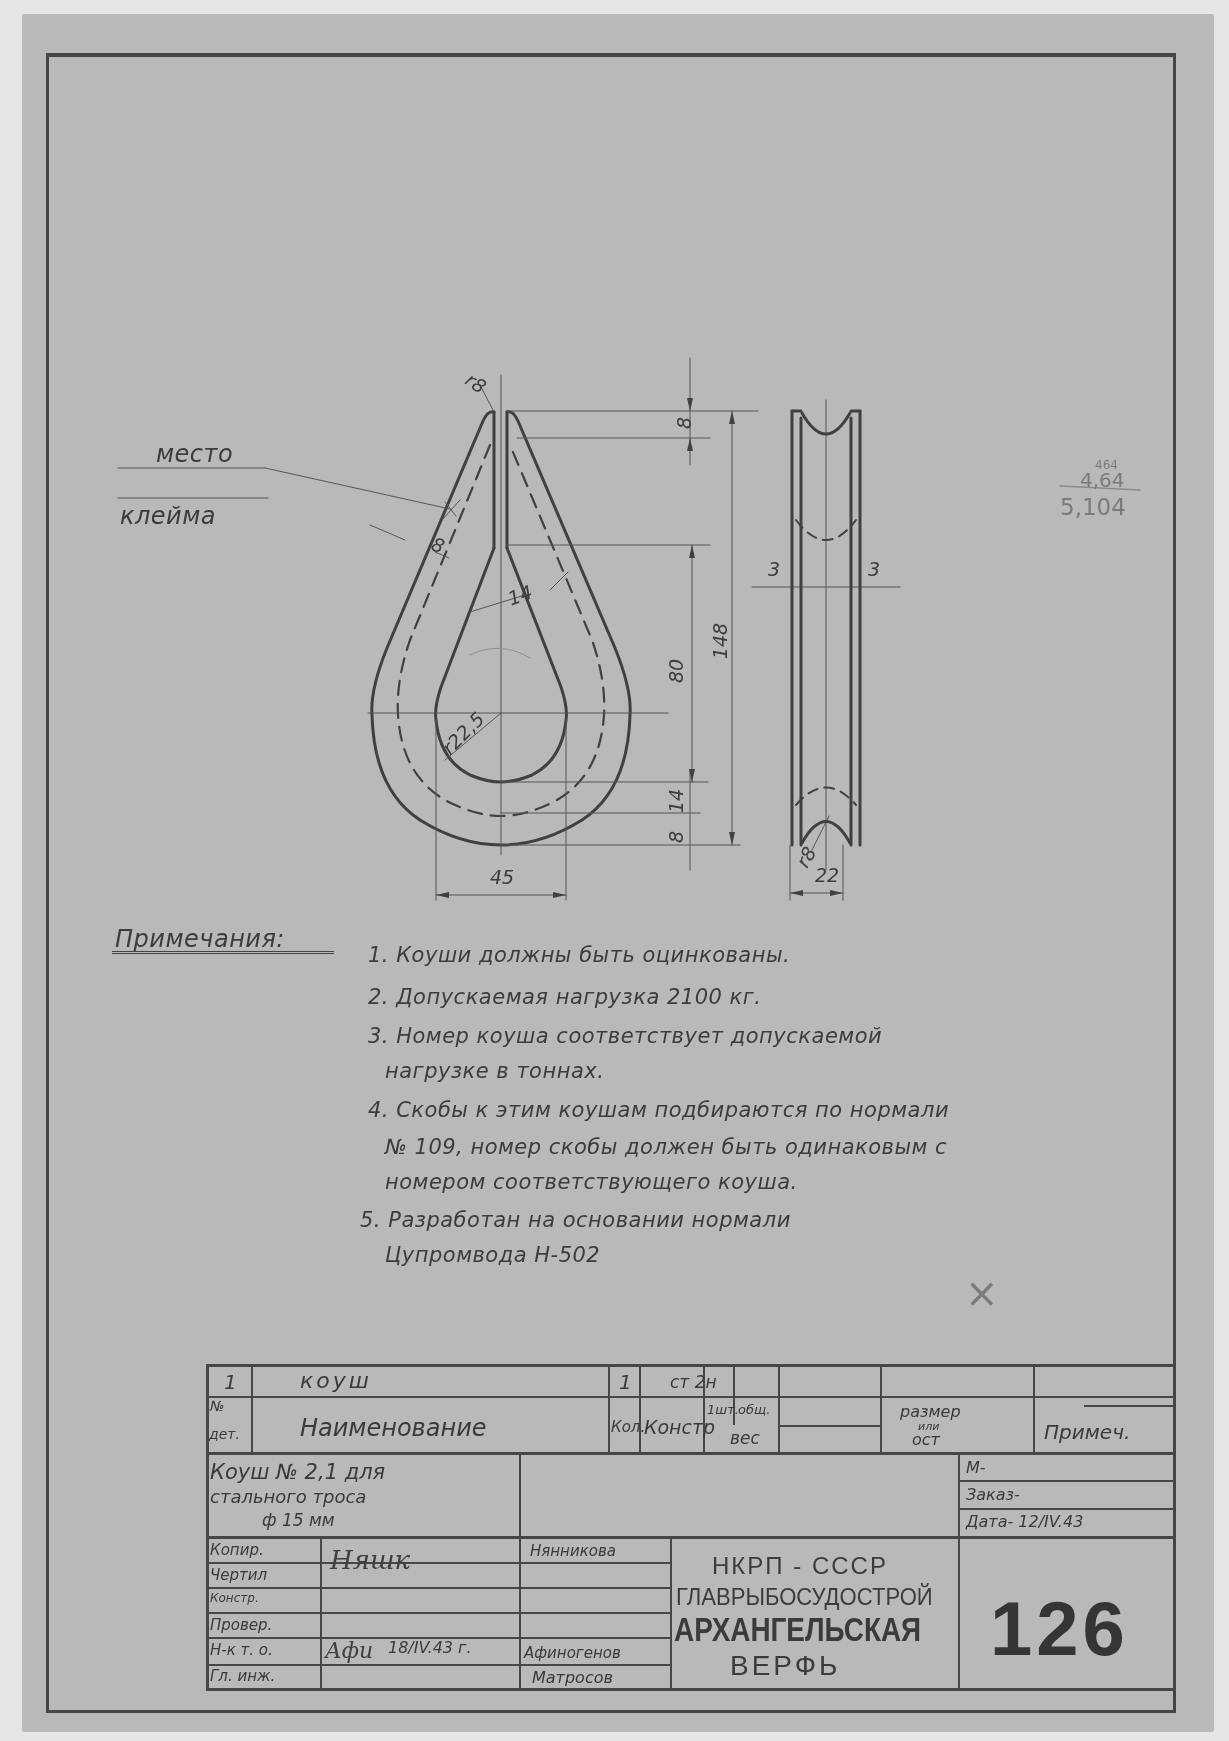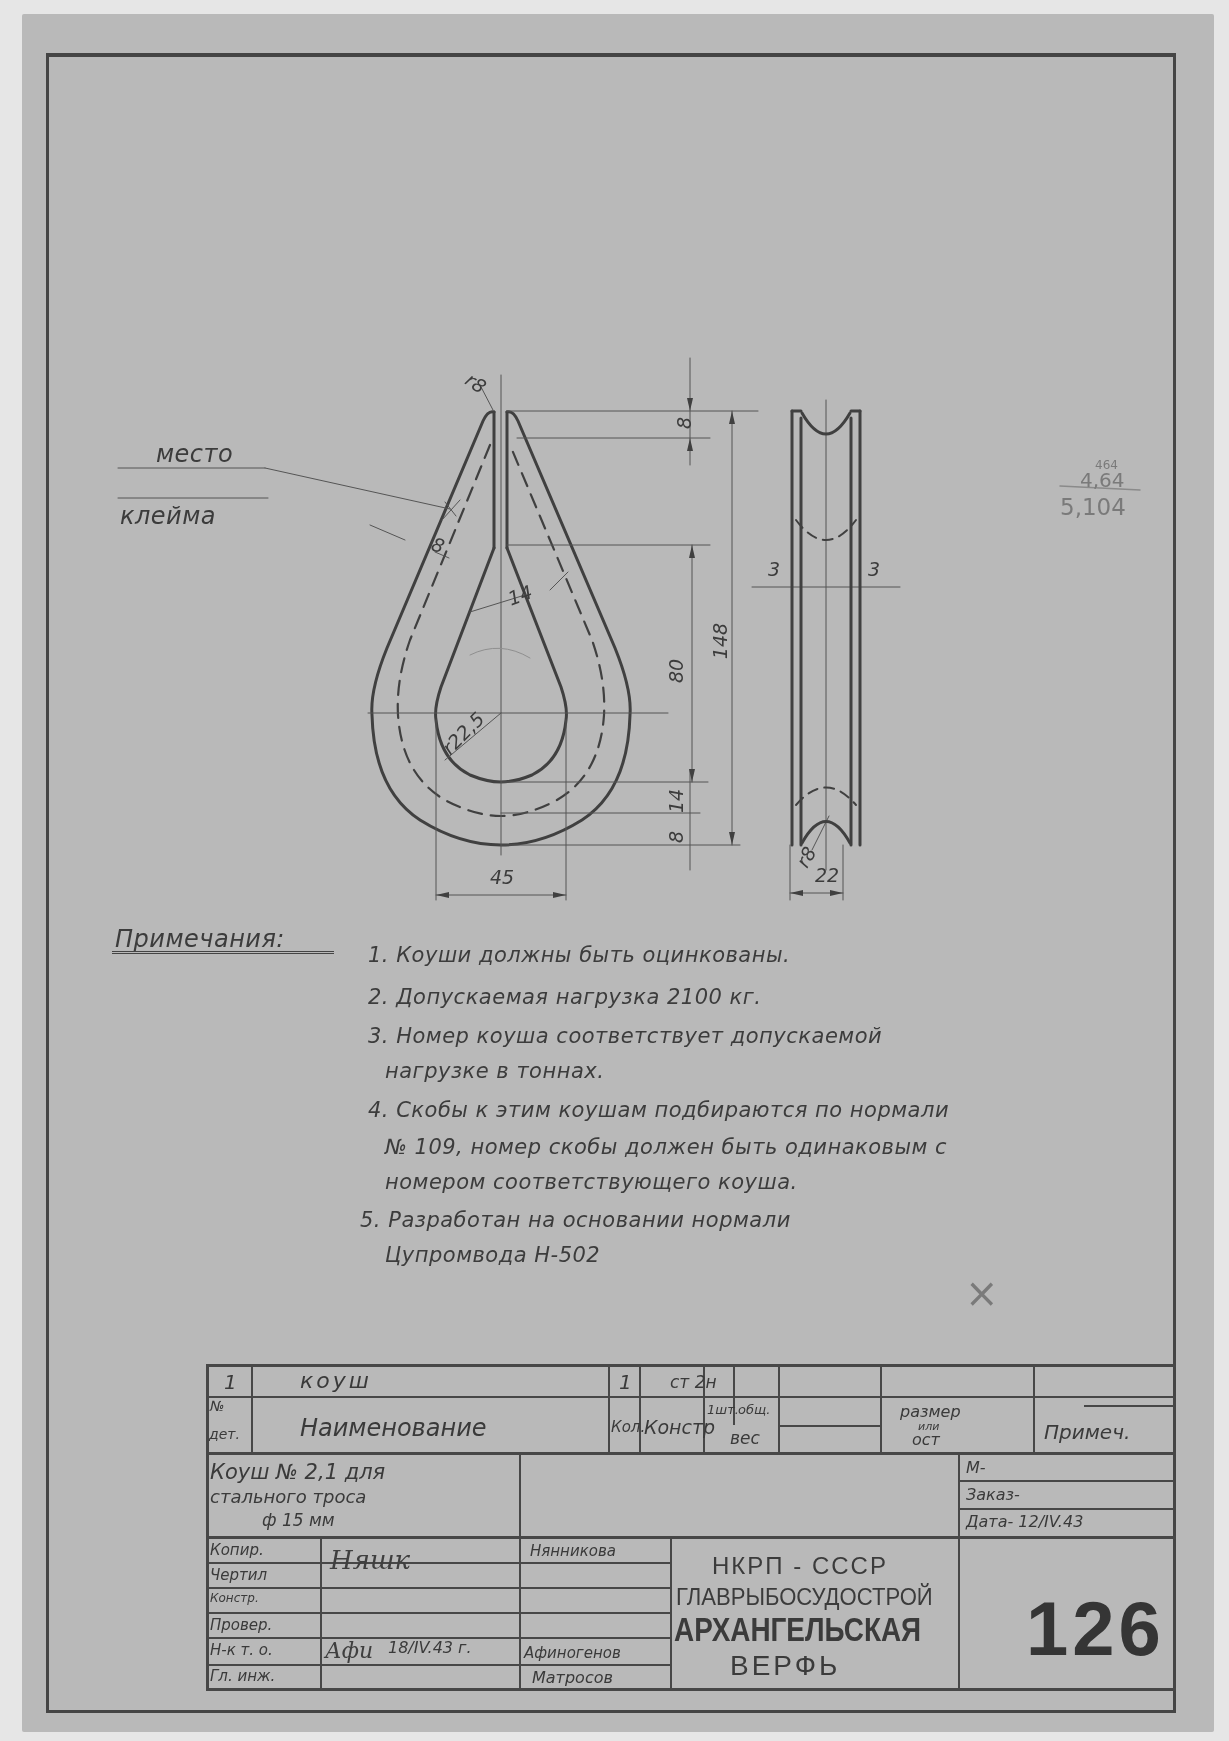--- a/index.html
+++ b/index.html
@@ -27,21 +27,21 @@
   .dim { position: absolute; font-family: "DejaVu Sans", sans-serif; font-style: oblique; color: #3c3c3c; font-size: 19px; white-space: nowrap; }
   .pencil { position: absolute; font-family: "DejaVu Sans", sans-serif; color: #7a7a7a; font-size: 20px; }
 
   .notes-heading { left: 115px; top: 925px; font-size: 24px; }
   .notes-underline { position: absolute; left: 112px; top: 951px; width: 222px; height: 0; border-top: 3px double #444; }
   .note { font-size: 21px; }
   .hline { position: absolute; height: 0; border-top: 2px solid #474747; }
   .vline { position: absolute; width: 0; border-left: 2px solid #474747; }
   .tbt { position: absolute; font-style: oblique; font-size: 17px; color: #3a3a3a; white-space: nowrap; }
   .stamp { position: absolute; font-family: "Liberation Sans", sans-serif; color: #3b3b3b; text-align: center; white-space: nowrap; transform-origin: left top; }
-  .sheet-no { position: absolute; left: 990px; top: 1585px; font-family: "Liberation Sans", sans-serif; font-weight: bold; font-size: 76px; color: #353535; letter-spacing: 4px; margin-left: 36px; }
+  .sheet-no { position: absolute; left: 990px; top: 1585px; font-family: "Liberation Sans", sans-serif; font-weight: bold; font-size: 76px; color: #353535; letter-spacing: 4px; }
   .sig { position: absolute; font-family: "DejaVu Serif", serif; font-style: italic; font-size: 26px; color: #3f3f3f; }
 </style>
 </head>
 <body>
 
 <div class="sheet"></div>
 <div class="frame"></div>
 
 <svg class="drawing" width="1229" height="1741">
   <g fill="none" stroke="#404040" stroke-linecap="round">

